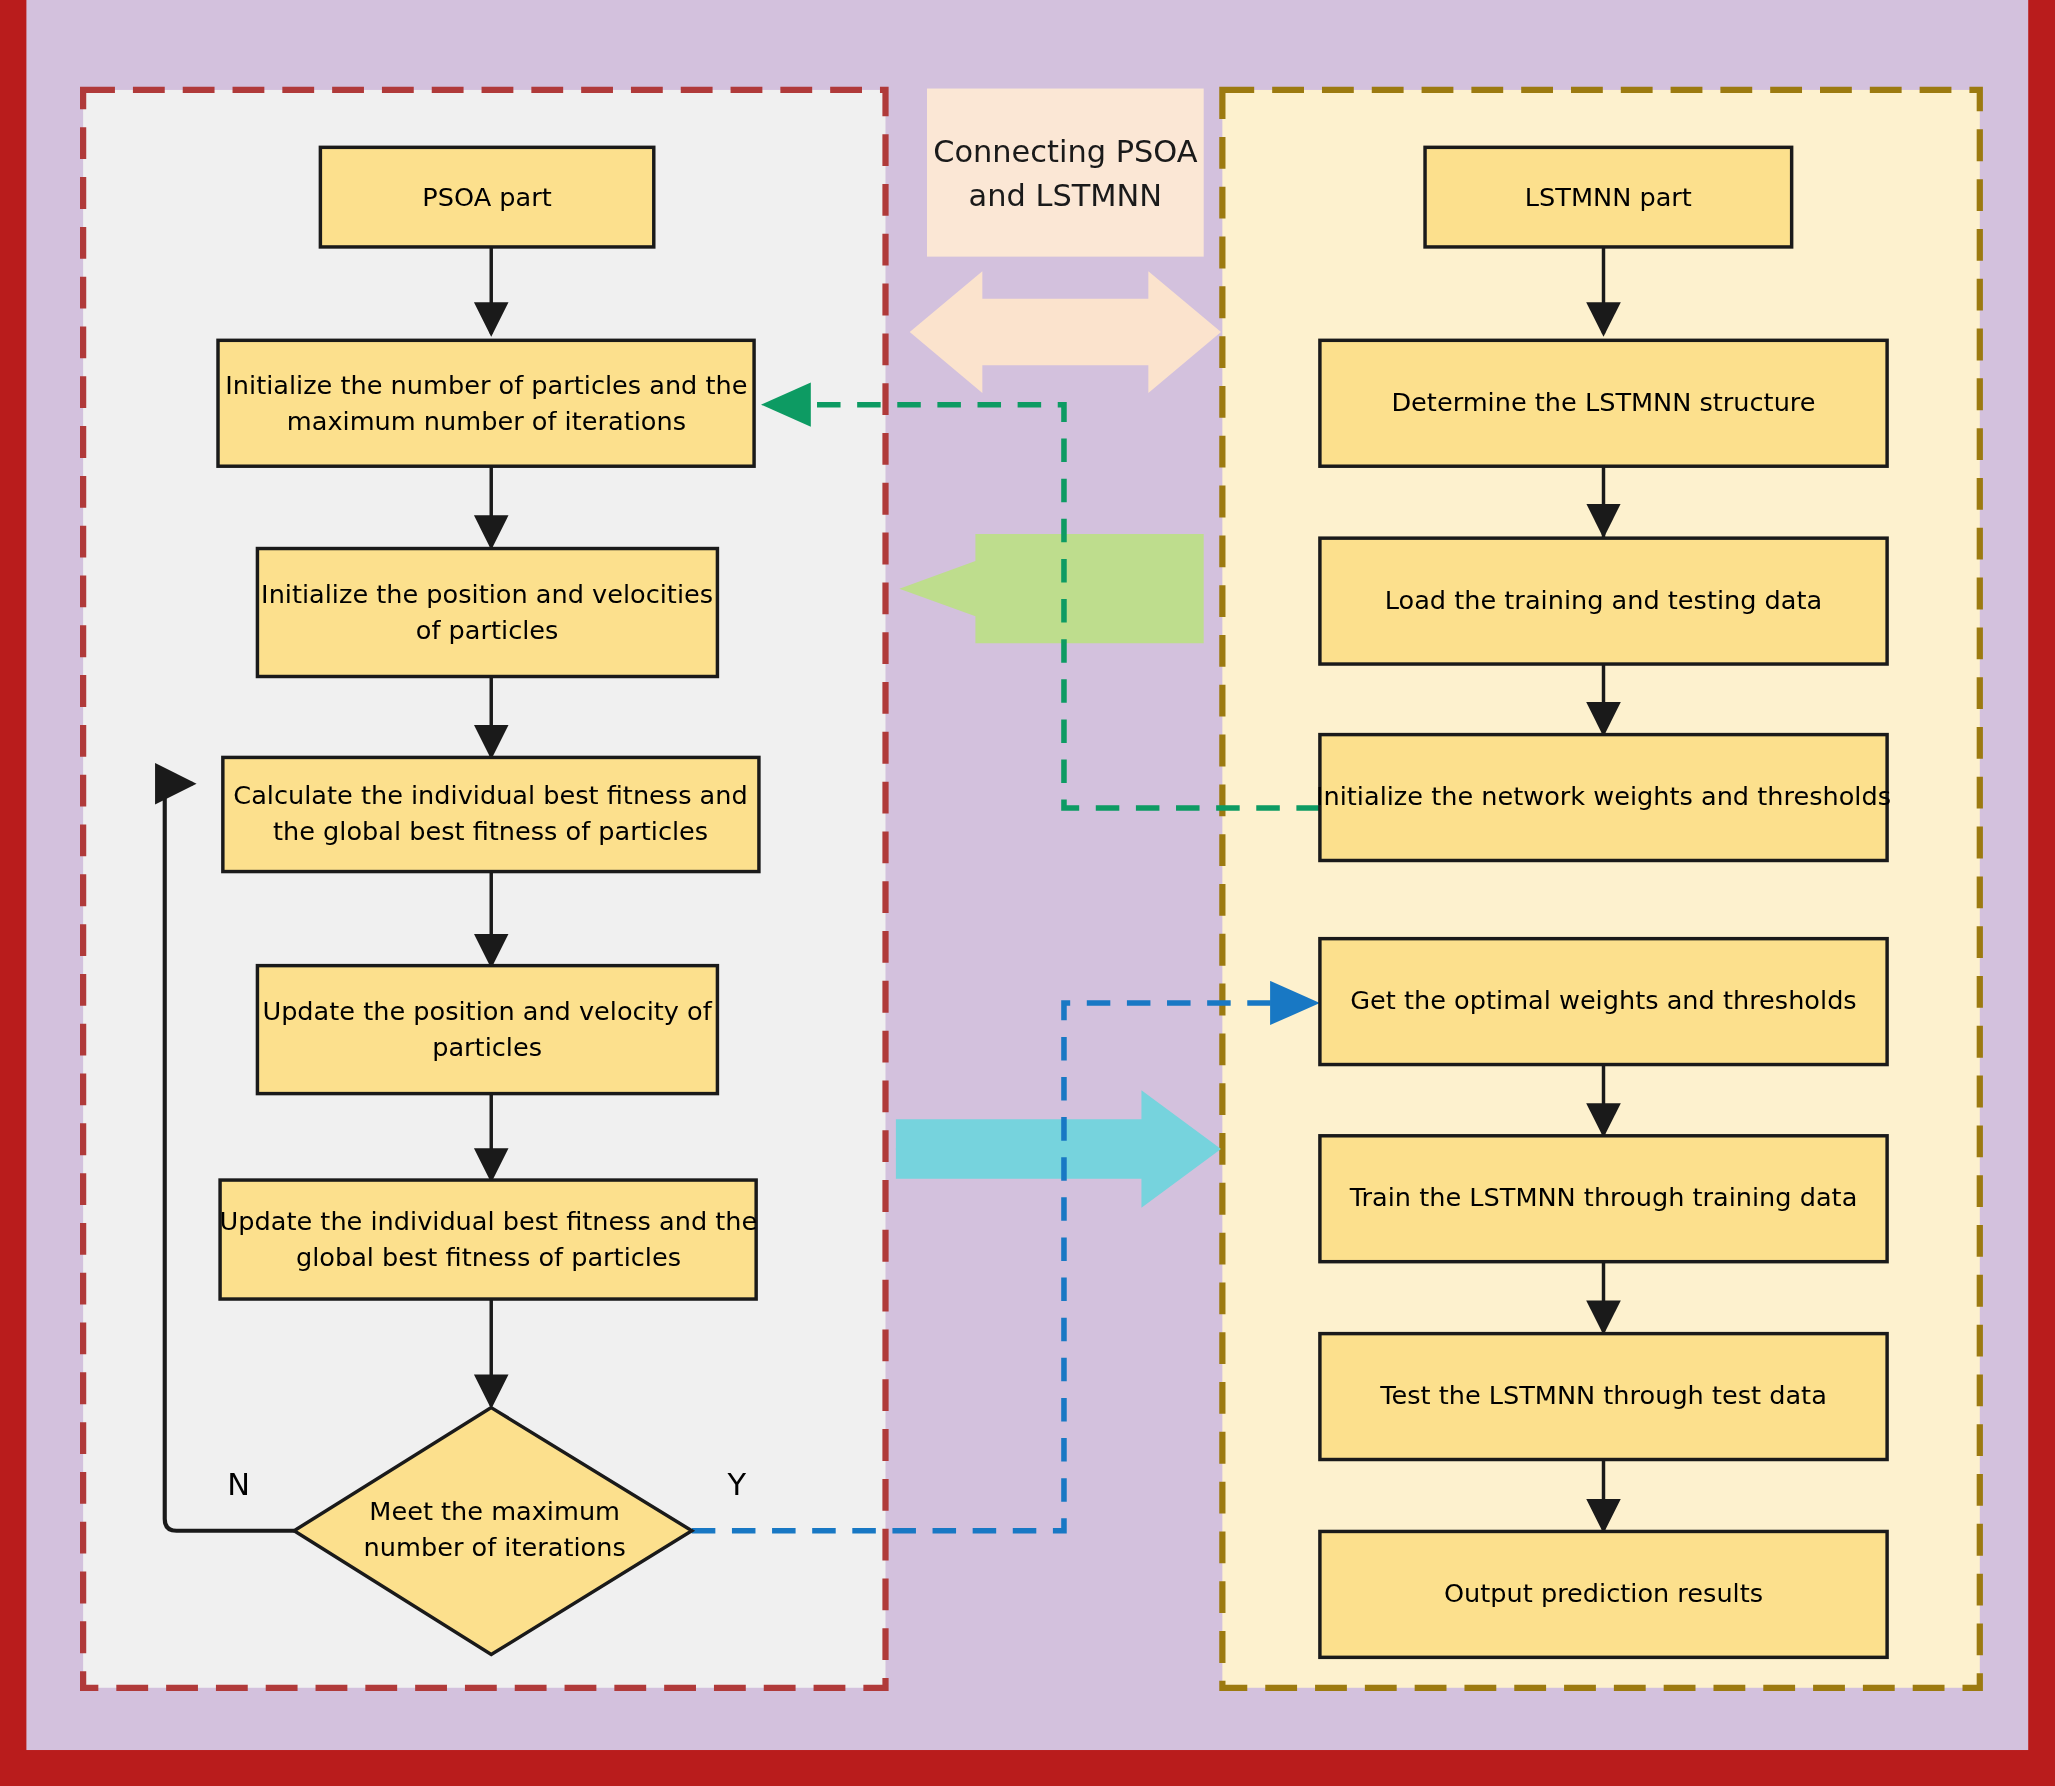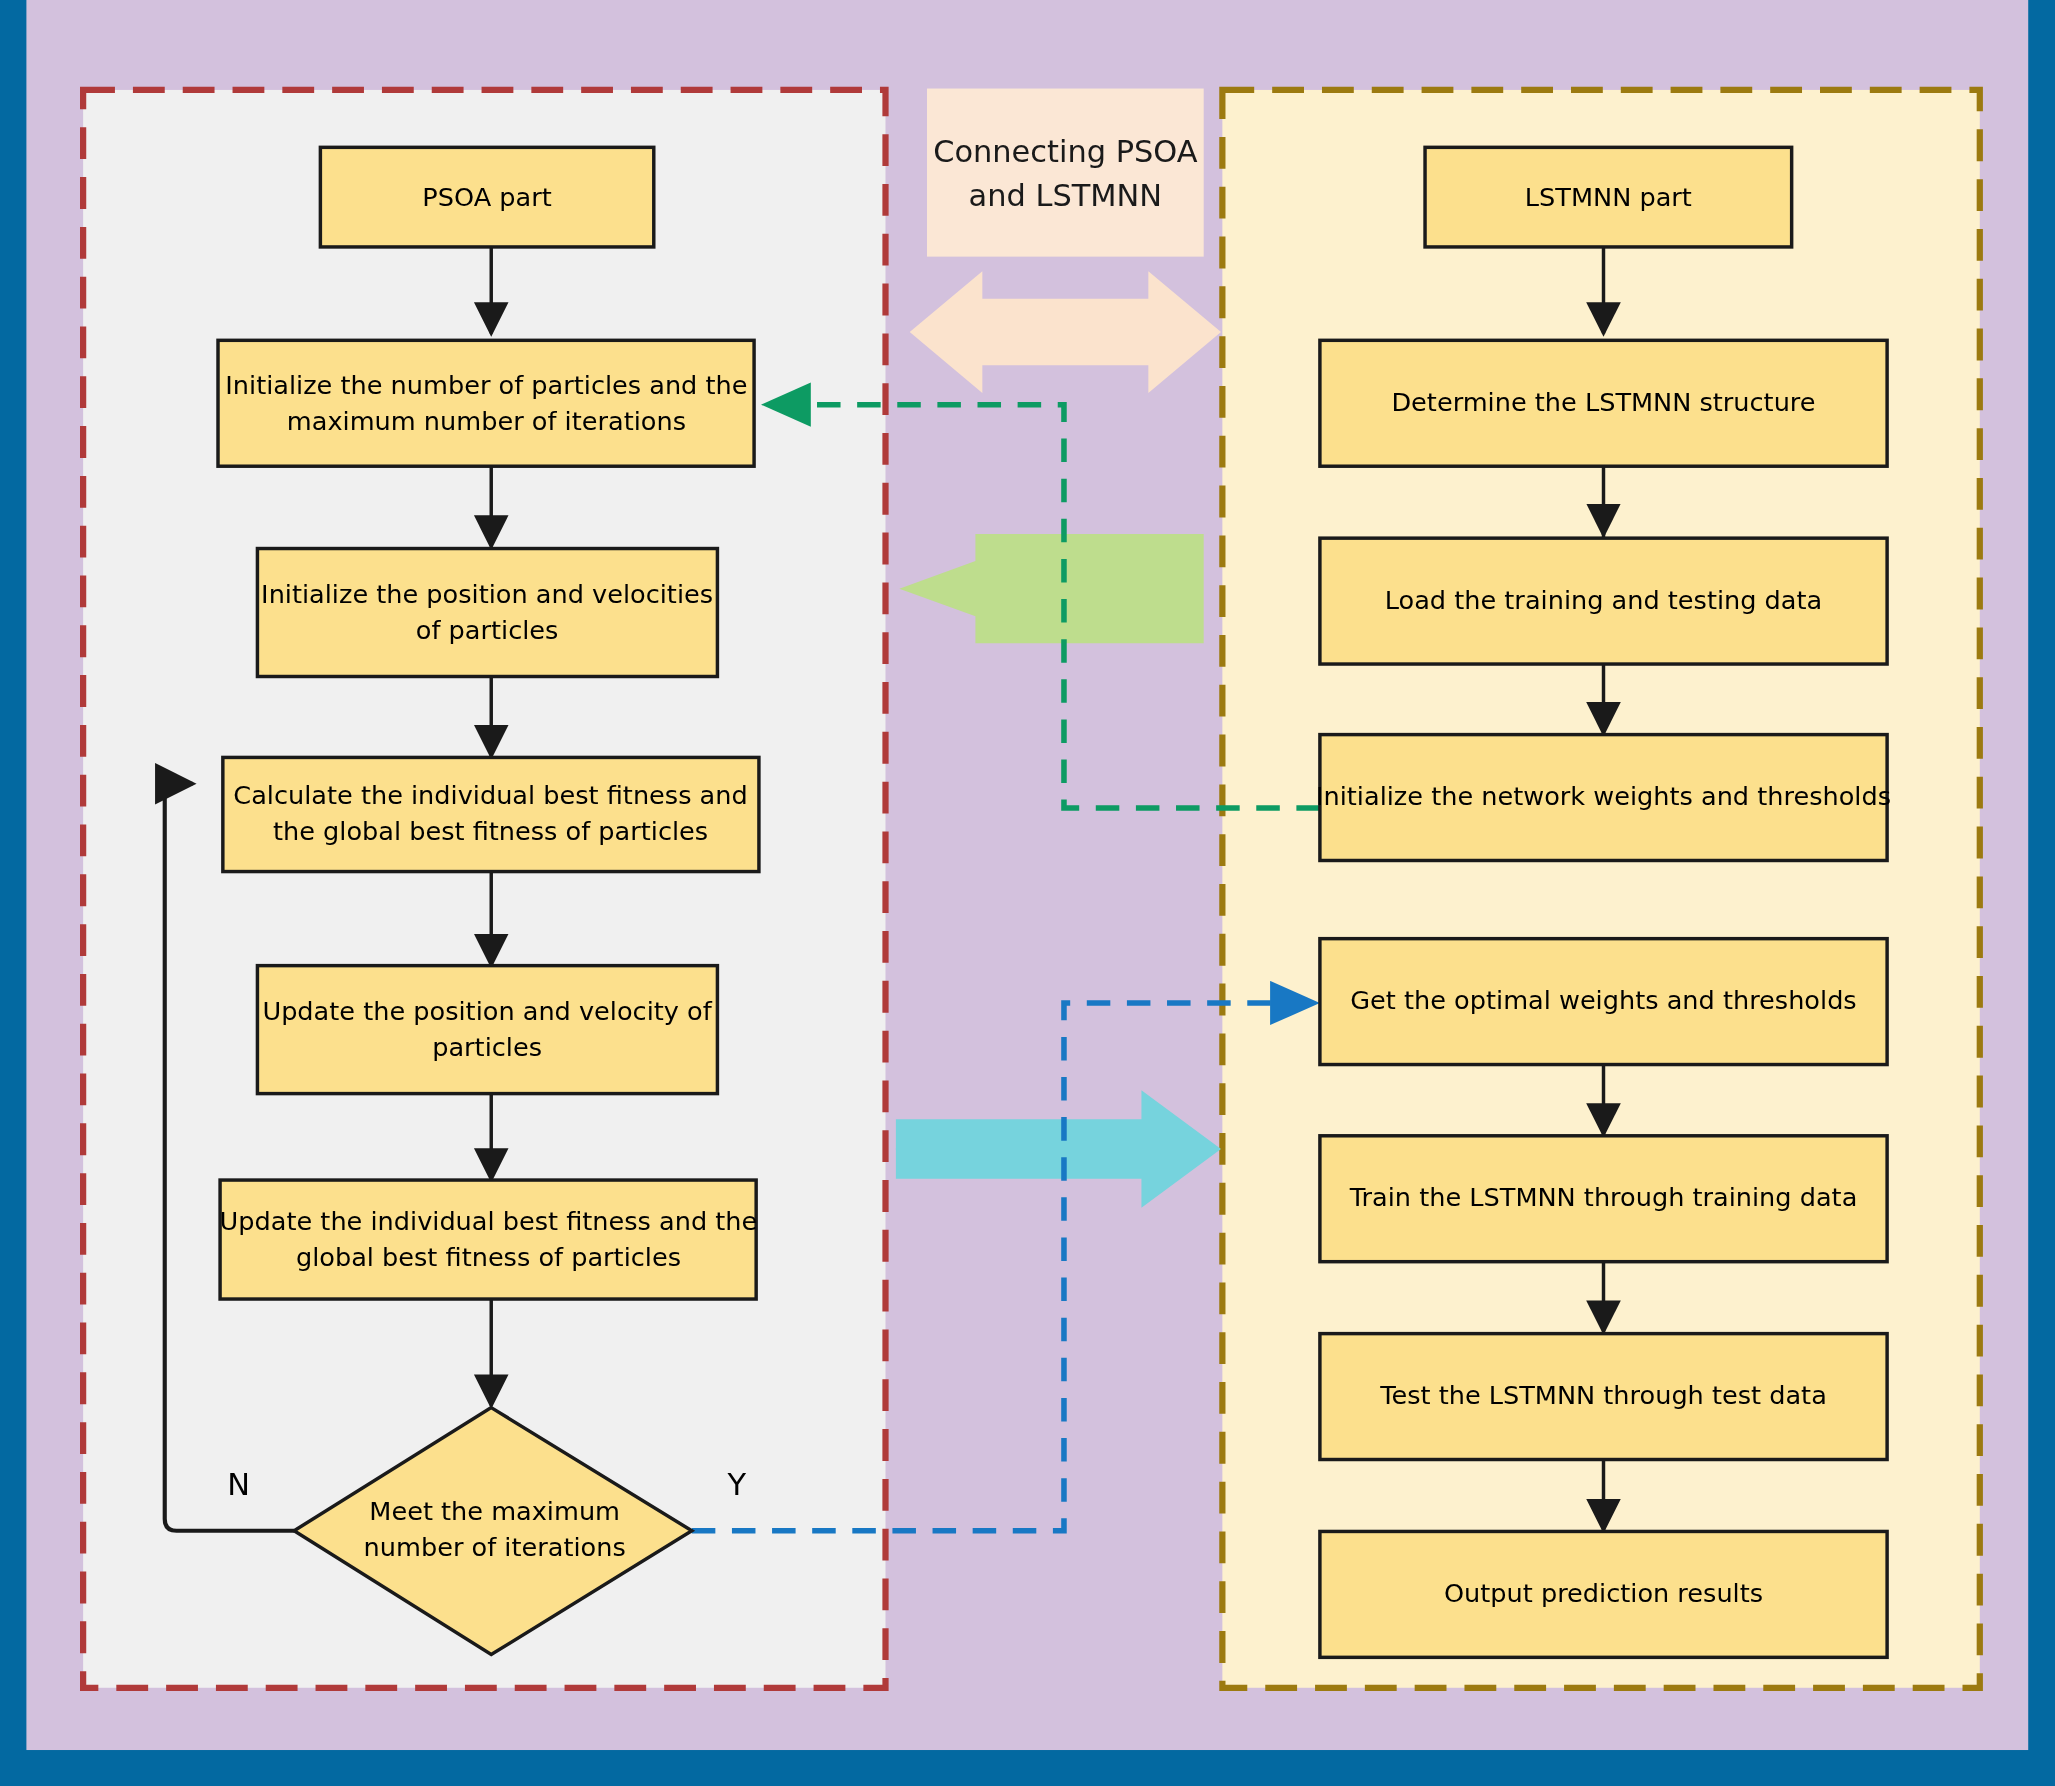--- a/index.html
+++ b/index.html
@@ -4,21 +4,21 @@
 <style>
   html, body {
     margin: 0;
     padding: 0;
     background: #ffffff;
   }
   #root {
     position: relative;
     width: 2056px;
     height: 1786px;
-    background: #0369a1;
+    background: #b91c1c;
     font-family: "DejaVu Sans", sans-serif;
     overflow: hidden;
   }
   svg#flow {
     position: absolute;
     left: 0;
     top: 0;
     width: 2056px;
     height: 1786px;
     display: block;

